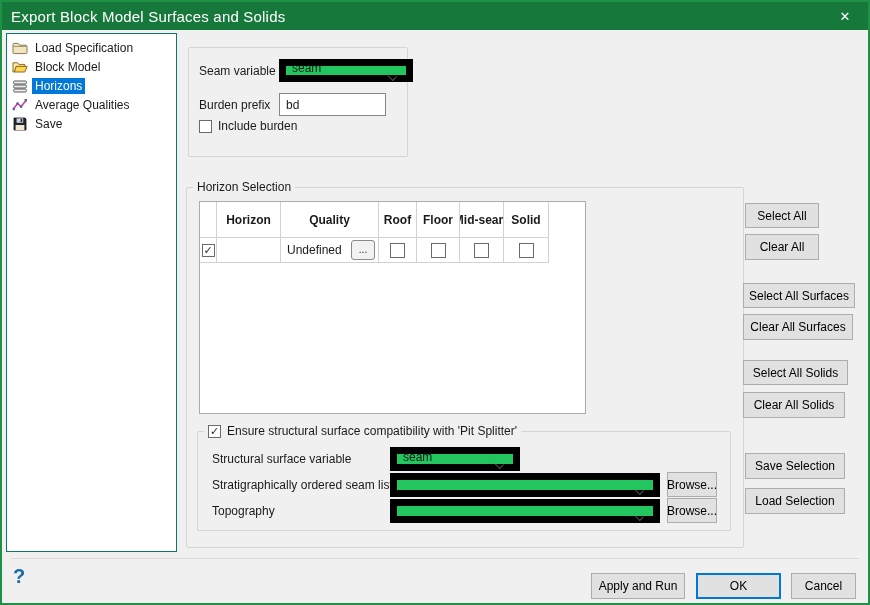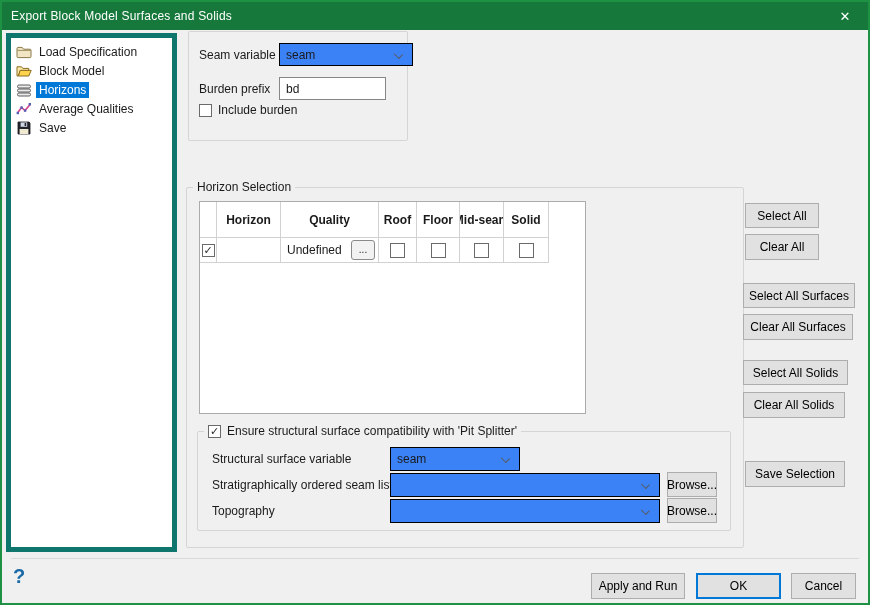--- a/index.html
+++ b/index.html
@@ -16,52 +16,52 @@
     border: 2px solid #1f9145;
     overflow: hidden;
   }
   
   .titlebar {
     position: absolute; left: 0; top: 0; width: 866px; height: 28px;
     background: #16793b;
     display: flex; align-items: center;
   }
   .titlebar .title {
-    color: #ffffff; padding-left: 9px; font-size: 12px; letter-spacing: .2px;
+    color: #ffffff; padding-left: 9px; font-size: 15px; letter-spacing: .2px;
   }
   .close-btn {
     position: absolute; right: 0; top: 0; width: 46px; height: 28px;
     display: flex; align-items: center; justify-content: center;
     color: #ffffff; font-size: 13px; cursor: pointer;
   }
   
   .sidebar {
     position: absolute; left: 4px; top: 31px; width: 171px; height: 519px;
-    background: #ffffff; border: 5px solid #0f766e;
+    background: #ffffff; border: 1px solid #0f766e;
     padding: 4px 2px;
   }
   .side-item {
     display: flex; align-items: center; height: 19px; cursor: default;
   }
   .side-item svg { width: 16px; height: 16px; margin: 0 4px 0 3px; flex: none; }
   .side-item .lbl { padding: 1px 3px; white-space: nowrap; }
   .side-item.selected .lbl { background: #0078d7; color: #ffffff; }
   
   .groupbox {
     position: absolute; border: 1px solid #d5d5d5; border-radius: 2px;
   }
   .group-legend {
     position: absolute; top: -8px; left: 6px; background: #f0f0f0;
     padding: 0 4px; white-space: nowrap;
   }
   
   .lblabs { position: absolute; white-space: nowrap; }
   .combo {
-    position: absolute; background: #3b82f6; border: 1px solid #000000;
-    display: flex; align-items: center;
+    position: absolute; background: #22c55e; border: 7px solid #000000;
+    display: flex; align-items: flex-end;
     padding-left: 6px;
   }
   .combo .chev {
     position: absolute; right: 10px; top: 7px;
     width: 7px; height: 7px;
     border-right: 1.4px solid #5a5a5a; border-bottom: 1.4px solid #5a5a5a;
     transform: rotate(45deg) scale(1,0.85);
   }
   .textinput {
     position: absolute; background: #ffffff; border: 1px solid #868686;
@@ -171,21 +171,21 @@
       <svg viewBox="0 0 16 16">
           <path d="M2 2 h11 l1 1 v11 H2 z" fill="#23232e" stroke="#15151c" stroke-width="0.8"></path>
           <rect x="4.6" y="2.4" width="6.6" height="4.4" fill="#cfd6e2"></rect>
           <rect x="8.6" y="3" width="1.6" height="3" fill="#23232e"></rect>
           <rect x="3.6" y="9" width="8.8" height="5" fill="#efe9d2"></rect>
         </svg>
       <span class="lbl">Save</span>
     </div>
   </div>
 
-  <div class="groupbox" style="left:186px; top:29px; width:220px; height:110px;padding-left:12px;">
+  <div class="groupbox" style="left:186px; top:45px; width:220px; height:110px;padding-left:12px;">
     <div class="lblabs" style="left:10px; top:16px;">Seam variable</div>
     <div class="combo" style="left:90px; top:11px; width:134px; height:23px;">
       <span>seam</span>
       <span class="chev"></span>
     </div>
     <div class="lblabs" style="left:10px; top:50px;">Burden prefix</div>
     <div class="textinput" style="left:90px; top:45px; width:107px; height:23px;">
       <span>bd</span>
     </div>
     <div class="check-row" style="left:10px; top:71px;">
@@ -262,21 +262,22 @@
       <div class="btn" style="left:469px; top:66px; width:50px; height:25px;">Browse...</div>
     </div>
   </div>
 
   <div class="btn" style="left:743px; top:201px; width:74px;  height:25px;">Select All</div>
   <div class="btn" style="left:743px; top:232px; width:74px;  height:26px;">Clear All</div>
   <div class="btn" style="left:741px; top:281px; width:112px; height:25px;">Select All Surfaces</div>
   <div class="btn" style="left:741px; top:312px; width:110px; height:26px;">Clear All Surfaces</div>
   <div class="btn" style="left:741px; top:358px; width:105px; height:25px;">Select All Solids</div>
   <div class="btn" style="left:741px; top:390px; width:102px; height:26px;">Clear All Solids</div>
-  <div class="btn" style="left:743px; top:451px; width:100px; height:26px;margin-top:8px;">Save Selection</div>
+  <div class="btn" style="left:743px; top:451px; width:100px; height:26px;">Save Selection</div>
+  <div class="btn" style="left:743px; top:486px; width:100px; height:26px;">Load Selection</div>
 
   <div class="divider"></div>
   <div class="help-btn">?</div>
   <div class="btn" style="left:589px; top:571px; width:94px; height:26px;">Apply and Run</div>
   <div class="btn primary" style="left:694px; top:571px; width:85px; height:26px;">OK</div>
   <div class="btn" style="left:789px; top:571px; width:65px; height:26px;">Cancel</div>
 
 </div>
 
 </body></html>

